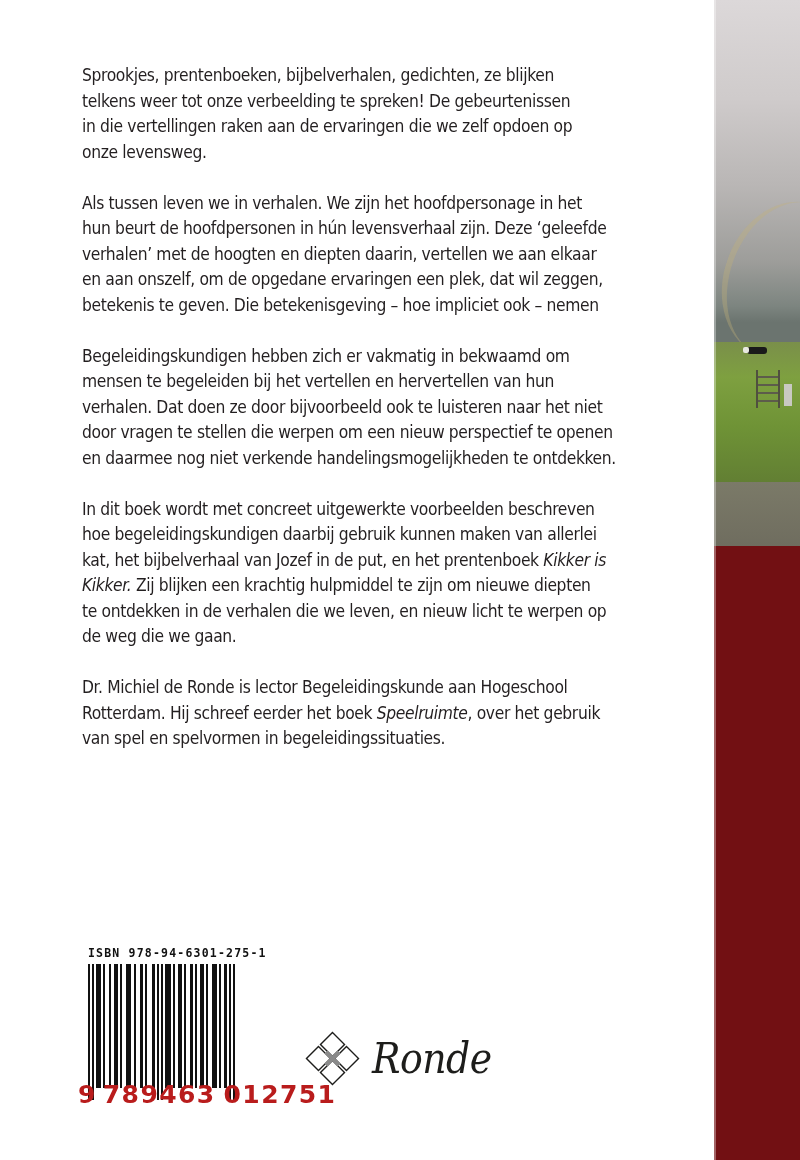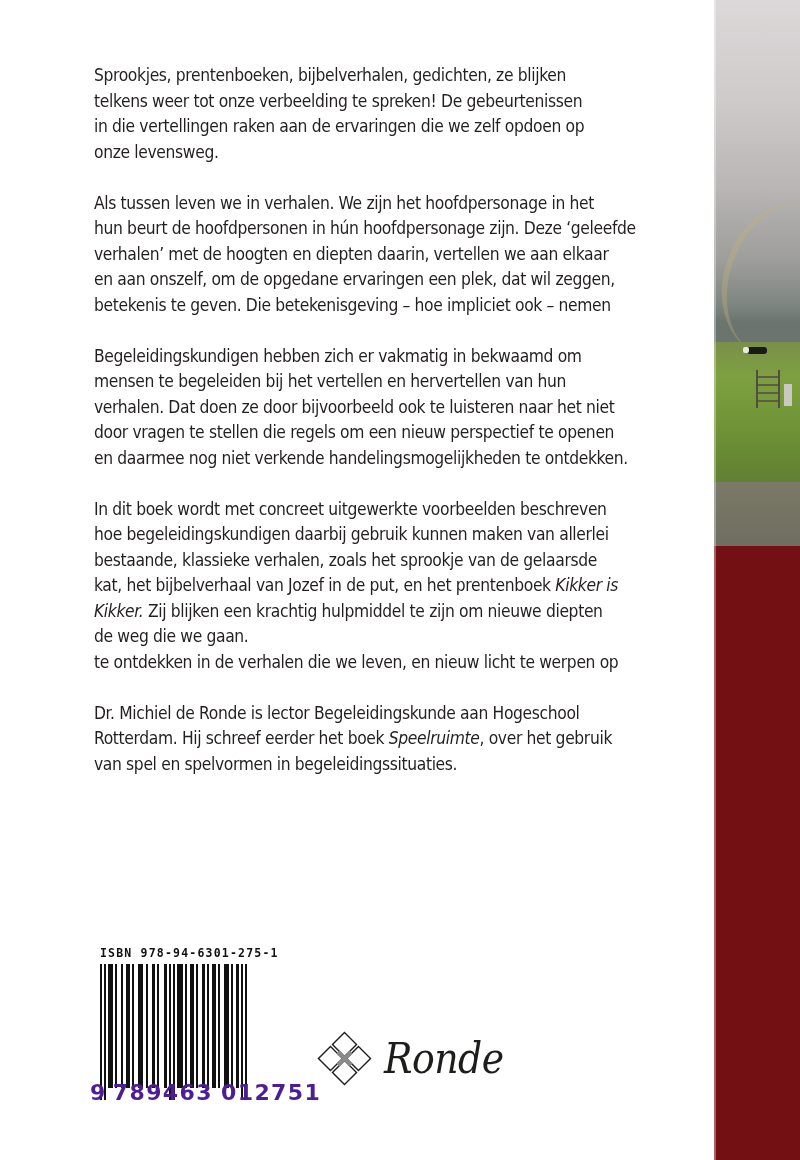--- a/index.html
+++ b/index.html
@@ -2,21 +2,21 @@
 <html><head>
 <meta charset="utf-8">
 <style>
   html, body { margin: 0; padding: 0; }
   body {
     width: 800px; height: 1160px; position: relative; overflow: hidden;
     background: #ffffff;
     font-family: "DejaVu Sans", sans-serif;
     color: #231f20;
   }
-  .page { position: absolute; left: 16px; top: 0; width: 714px; height: 814px; background: #ffffff; }
+  .page { position: absolute; left: 4px; top: 0; width: 714px; height: 814px; background: #ffffff; }
   .blurb {
     position: absolute; left: 78px; top: 63px; width: 600px;
     font-size: 17.3px; line-height: 25.5px; letter-spacing: -0.35px;
     font-stretch: condensed;
   }
   .blurb p { margin: 0 0 25.5px 0; }
   .blurb .line { display: block; white-space: nowrap; }
   .blurb em { font-style: italic; }
 
   
@@ -53,21 +53,21 @@
   .isbn-text {
     position: absolute; left: 10px; top: 0; font-family: "DejaVu Sans Mono", monospace;
     font-size: 11.5px; letter-spacing: 1.2px; color: #111;
   }
   .bars { position: absolute; left: 10px; top: 18px; width: 172px; height: 136px; display: flex; align-items: flex-start; }
   .bars span { display: block; background: #111; height: 124px; }
   .bars span.long { height: 136px; }
   .bars span.gap { background: transparent; }
   .ean {
     position: absolute; left: 0; top: 134px; font-family: "DejaVu Sans", sans-serif;
-    font-size: 22px; letter-spacing: 1.4px; color: #4c1d95; white-space: nowrap;
+    font-size: 25px; letter-spacing: 1.4px; color: #b91c1c; white-space: nowrap;
     background: transparent;
   }
   .ean .first { margin-right: 6px; }
   .ean .grp1 { margin-right: 8px; }
 
   
   .logo { position: absolute; left: 298px; top: 1030px; width: 220px; height: 70px; }
   .logo svg { position: absolute; left: 0; top: 0; }
   .logo-text {
     position: absolute; left: 70px; top: 4px;
@@ -82,40 +82,39 @@
 <div class="page">
   <div class="blurb">
     <p>
       <span class="line">Sprookjes, prentenboeken, bijbelverhalen, gedichten, ze blijken</span>
       <span class="line">telkens weer tot onze verbeelding te spreken! De gebeurtenissen</span>
       <span class="line">in die vertellingen raken aan de ervaringen die we zelf opdoen op</span>
       <span class="line">onze levensweg.</span>
     </p>
     <p>
       <span class="line">Als tussen leven we in verhalen. We zijn het hoofdpersonage in het</span>
-      <span class="line">hun beurt de hoofdpersonen in hún hoofdpersonage zijn. Deze ‘geleefde</span>
+      <span class="line">hun beurt de hoofdpersonen in hún levensverhaal zijn. Deze ‘geleefde</span>
       <span class="line">verhalen’ met de hoogten en diepten daarin, vertellen we aan elkaar</span>
       <span class="line">en aan onszelf, om de opgedane ervaringen een plek, dat wil zeggen,</span>
       <span class="line">betekenis te geven. Die betekenisgeving – hoe impliciet ook – nemen</span>
     </p>
     <p>
       <span class="line">Begeleidingskundigen hebben zich er vakmatig in bekwaamd om</span>
       <span class="line">mensen te begeleiden bij het vertellen en hervertellen van hun</span>
       <span class="line">verhalen. Dat doen ze door bijvoorbeeld ook te luisteren naar het niet</span>
-      <span class="line">door vragen te stellen die regels om een nieuw perspectief te openen</span>
+      <span class="line">door vragen te stellen die werpen om een nieuw perspectief te openen</span>
       <span class="line">en daarmee nog niet verkende handelingsmogelijkheden te ontdekken.</span>
     </p>
     <p>
       <span class="line">In dit boek wordt met concreet uitgewerkte voorbeelden beschreven</span>
       <span class="line">hoe begeleidingskundigen daarbij gebruik kunnen maken van allerlei</span>
-      <span class="line">bestaande, klassieke verhalen, zoals het sprookje van de gelaarsde</span>
       <span class="line"><span>kat, het bijbelverhaal van Jozef in de put, en het prentenboek </span><em>Kikker is</em></span>
       <span class="line"><em>Kikker.</em><span> Zij blijken een krachtig hulpmiddel te zijn om nieuwe diepten</span></span>
+      <span class="line">te ontdekken in de verhalen die we leven, en nieuw licht te werpen op</span>
       <span class="line">de weg die we gaan.</span>
-      <span class="line">te ontdekken in de verhalen die we leven, en nieuw licht te werpen op</span>
     </p>
     <p>
       <span class="line">Dr. Michiel de Ronde is lector Begeleidingskunde aan Hogeschool</span>
       <span class="line"><span>Rotterdam. Hij schreef eerder het boek </span><em>Speelruimte</em><span>, over het gebruik</span></span>
       <span class="line">van spel en spelvormen in begeleidingssituaties.</span>
     </p>
   </div>
 
   <div class="barcode">
     <div class="isbn-text">ISBN 978-94-6301-275-1</div>

